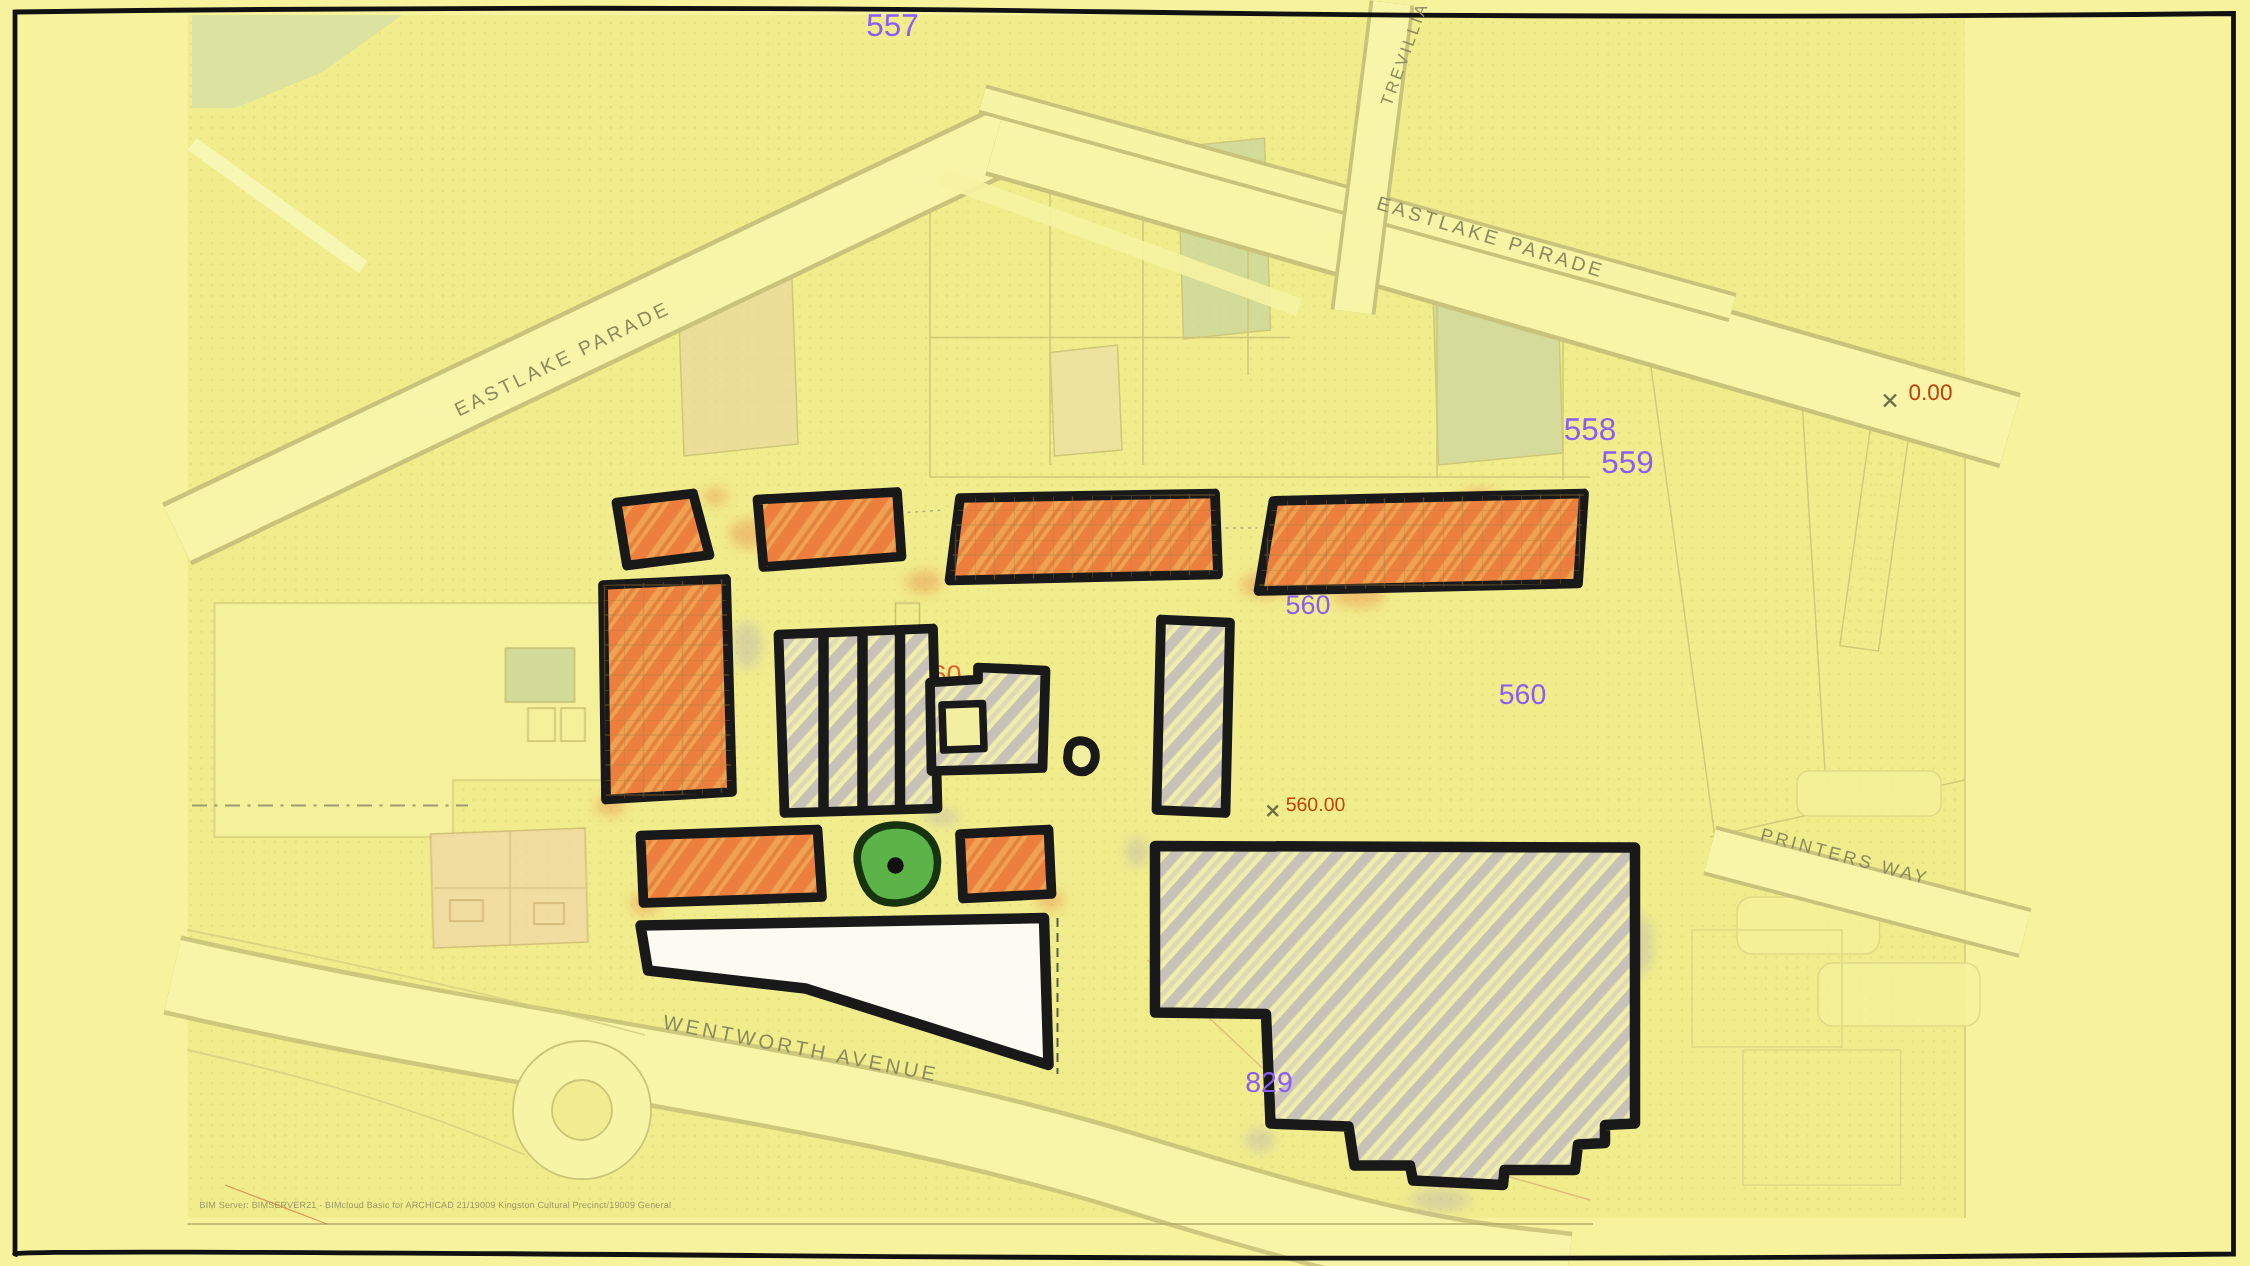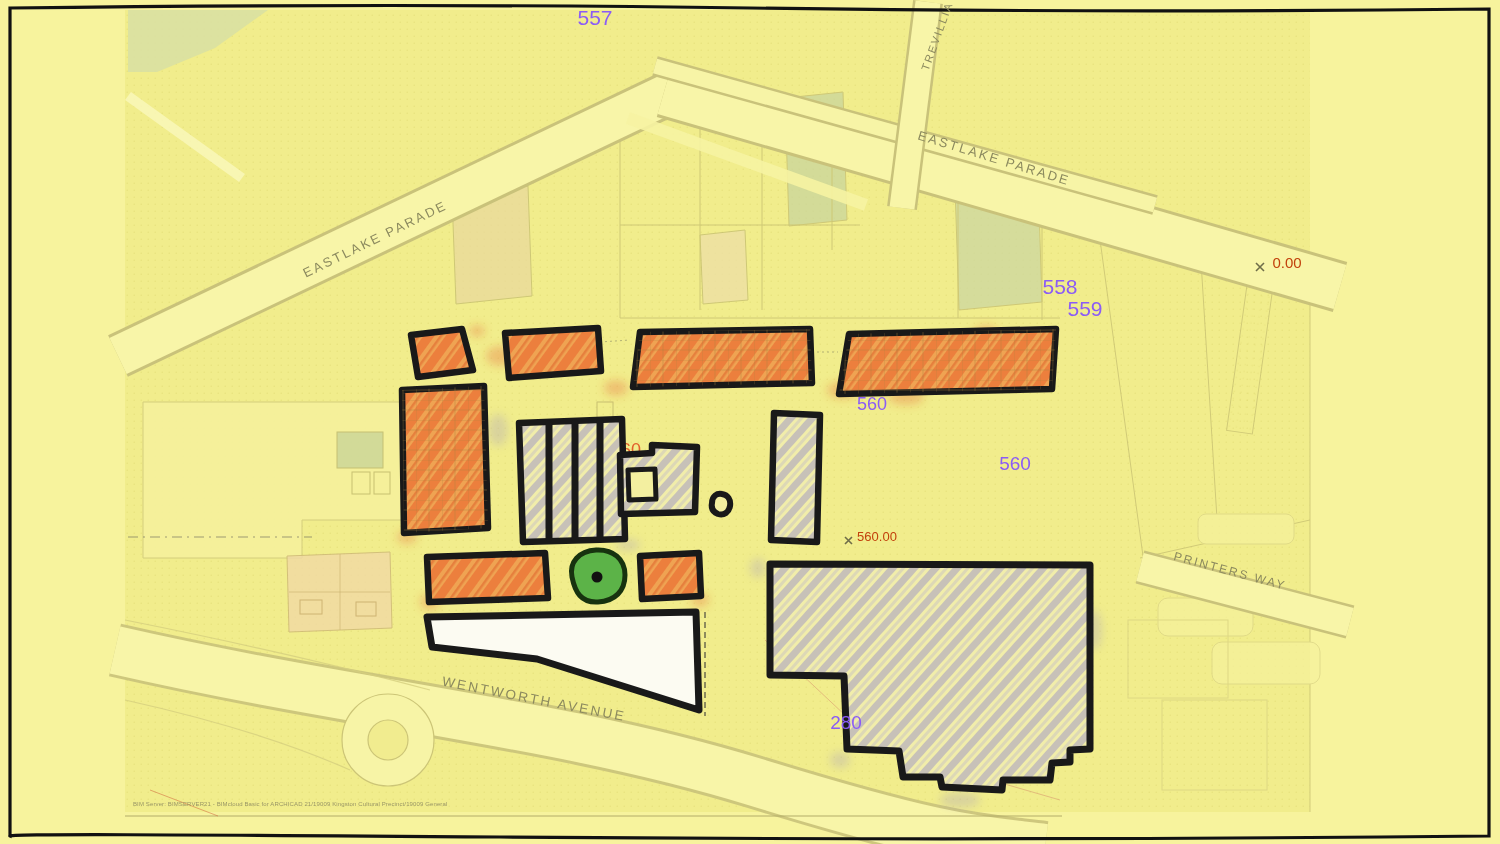--- a/index.html
+++ b/index.html
@@ -207,20 +207,20 @@
 <div class="lbl street" style="left:994px;top:158px;font-size:13px;transform:translate(-50%,-50%) rotate(17deg);">EASTLAKE PARADE</div>
 <div class="lbl street" style="left:937px;top:36px;font-size:11px;transform:translate(-50%,-50%) rotate(-70deg);">TREVILLIA</div>
 <div class="lbl street" style="left:1230px;top:571px;font-size:12px;transform:translate(-50%,-50%) rotate(15deg);">PRINTERS WAY</div>
 <div class="lbl street" style="left:534px;top:699px;font-size:13.5px;transform:translate(-50%,-50%) rotate(11deg);">WENTWORTH AVENUE</div>
 
 <div class="lbl zone" style="left:595px;top:18px;font-size:21px;">557</div>
 <div class="lbl zone" style="left:1060px;top:287px;font-size:21px;">558</div>
 <div class="lbl zone" style="left:1085px;top:309px;font-size:21px;">559</div>
 <div class="lbl zone" style="left:872px;top:404px;font-size:18px;">560</div>
 <div class="lbl zone" style="left:1015px;top:464px;font-size:19px;">560</div>
-<div class="lbl zone" style="left:846px;top:723px;font-size:19px;">280</div>
+<div class="lbl zone" style="left:846px;top:723px;font-size:19px;">829</div>
 
 <div class="lbl datum" style="left:1287px;top:262px;font-size:15px;">0.00</div>
 <div class="lbl datum" style="left:877px;top:536px;font-size:13px;">560.00</div>
 
 <div class="footer-note">BIM Server: BIMSERVER21 - BIMcloud Basic for ARCHICAD 21/19009 Kingston Cultural Precinct/19009 General</div>
 
 </div>
 
 </body></html>

